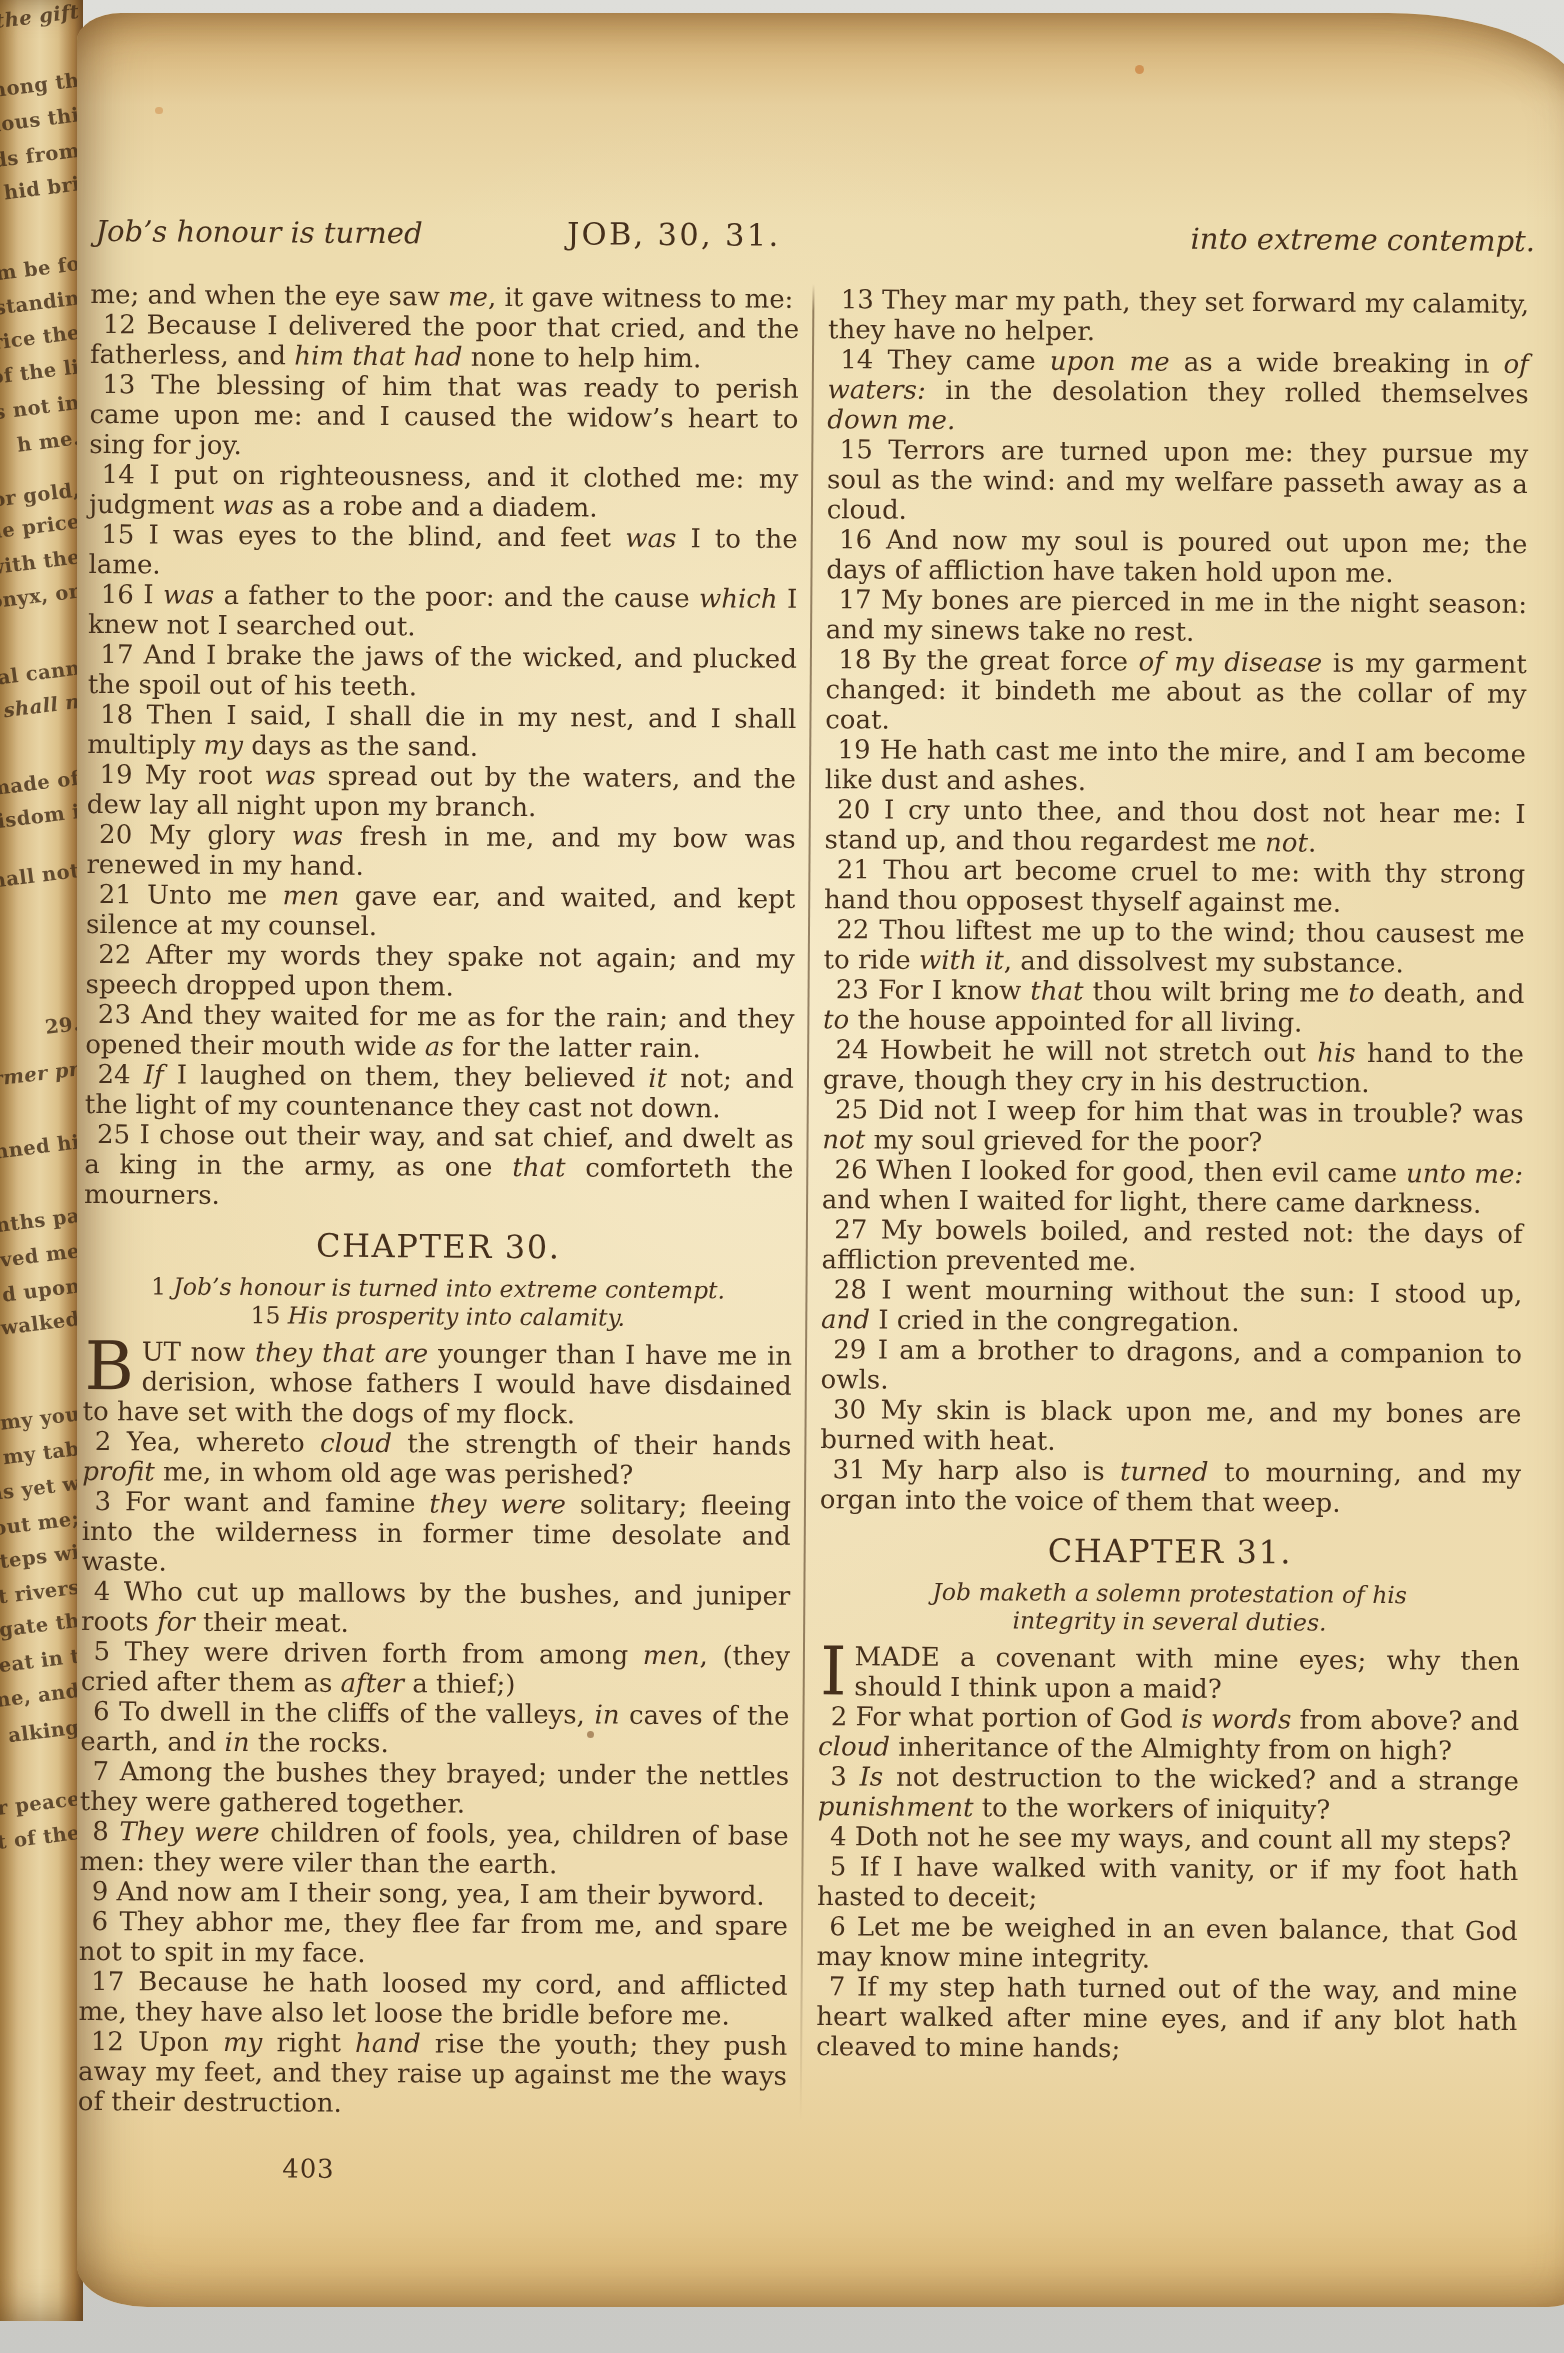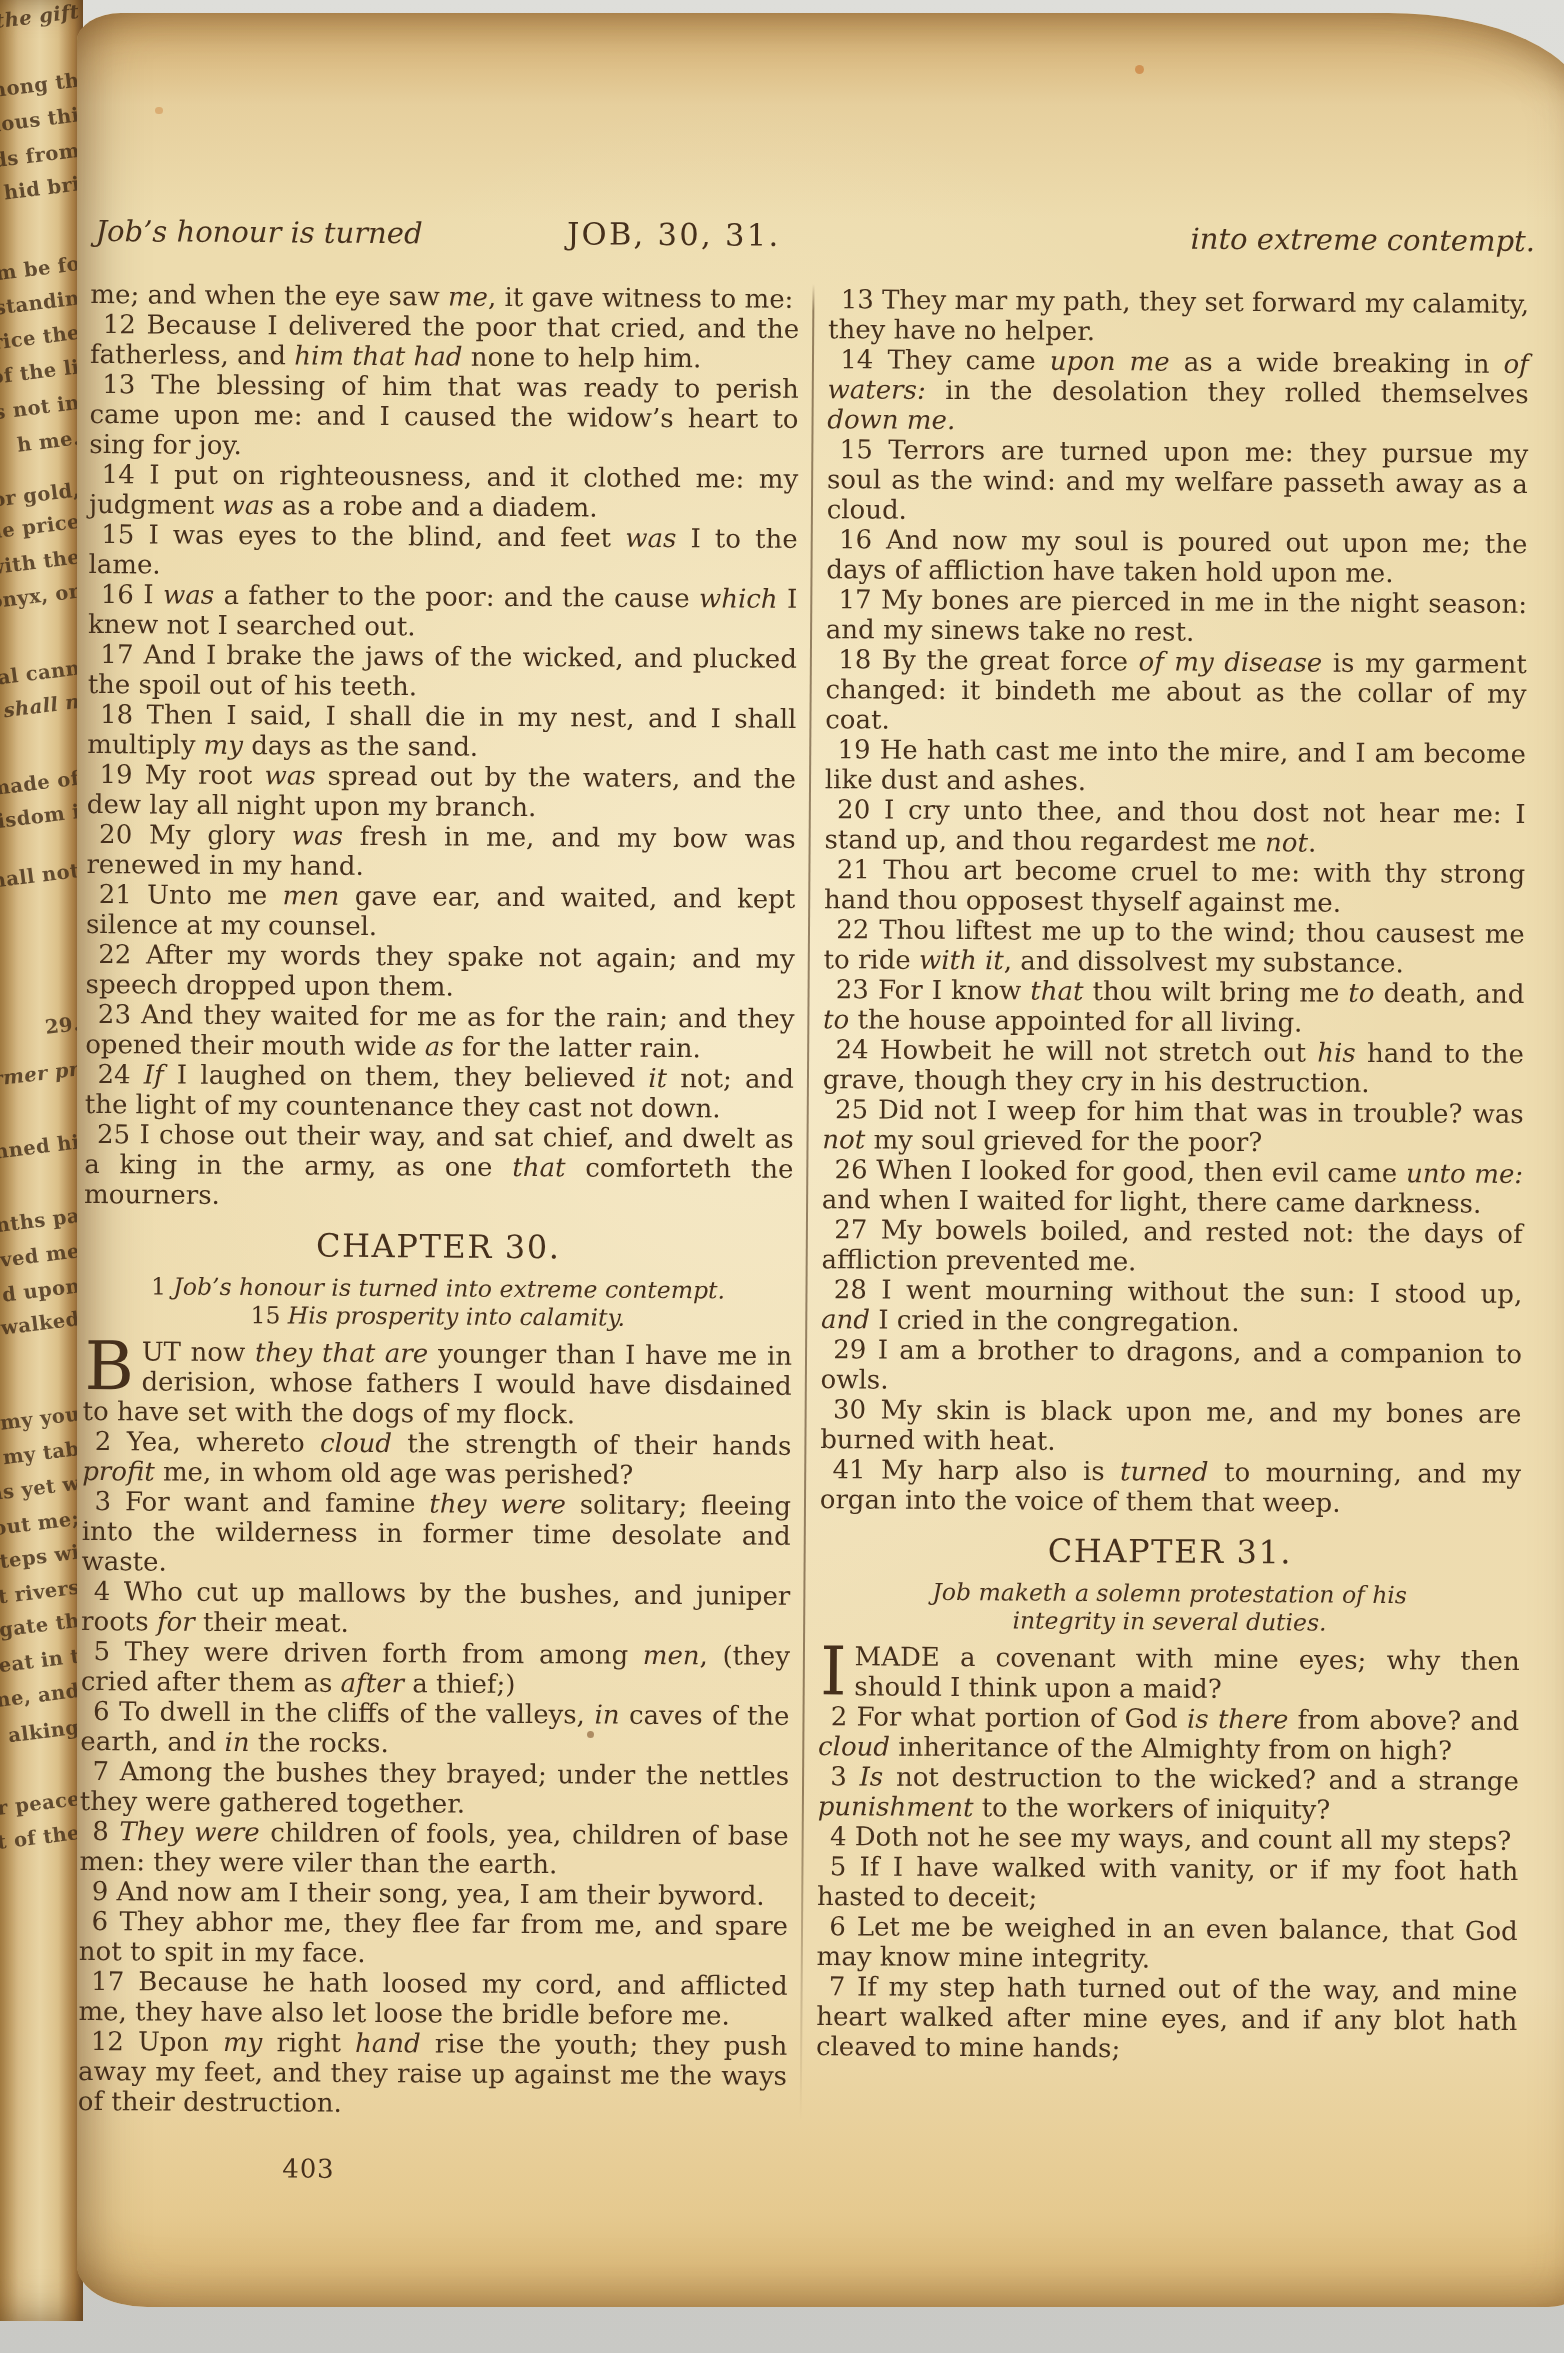--- a/index.html
+++ b/index.html
@@ -165,25 +165,25 @@
           <p class="verse"><span class="vn">21</span> Thou art become cruel to me: with thy strong hand thou opposest thyself against me.</p>
           <p class="verse"><span class="vn">22</span> Thou liftest me up to the wind; thou causest me to ride <i>with it</i>, and dissolvest my substance.</p>
           <p class="verse"><span class="vn">23</span> For I know <i>that</i> thou wilt bring me <i>to</i> death, and <i>to</i> the house appointed for all living.</p>
           <p class="verse"><span class="vn">24</span> Howbeit he will not stretch out <i>his</i> hand to the grave, though they cry in his destruction.</p>
           <p class="verse"><span class="vn">25</span> Did not I weep for him that was in trouble? was <i>not</i> my soul grieved for the poor?</p>
           <p class="verse"><span class="vn">26</span> When I looked for good, then evil came <i>unto me:</i> and when I waited for light, there came darkness.</p>
           <p class="verse"><span class="vn">27</span> My bowels boiled, and rested not: the days of affliction prevented me.</p>
           <p class="verse"><span class="vn">28</span> I went mourning without the sun: I stood up, <i>and</i> I cried in the congregation.</p>
           <p class="verse"><span class="vn">29</span> I am a brother to dragons, and a companion to owls.</p>
           <p class="verse"><span class="vn">30</span> My skin is black upon me, and my bones are burned with heat.</p>
-          <p class="verse"><span class="vn">41</span> My harp also is <i>turned</i> to mourning, and my organ into the voice of them that weep.</p>
+          <p class="verse"><span class="vn">31</span> My harp also is <i>turned</i> to mourning, and my organ into the voice of them that weep.</p>
           <p class="chapter-heading">CHAPTER 31.</p>
           <p class="summary"><i>Job maketh a solemn protestation of his</i><br><i>integrity in several duties.</i></p>
           <p class="dc-verse"><span class="dropcap">I</span>MADE a covenant with mine eyes; why then should I think upon a maid?</p>
-          <p class="verse"><span class="vn">2</span> For what portion of God <i>is there</i> from above? and <i>cloud</i> inheritance of the Almighty from on high?</p>
+          <p class="verse"><span class="vn">2</span> For what portion of God <i>is words</i> from above? and <i>cloud</i> inheritance of the Almighty from on high?</p>
           <p class="verse"><span class="vn">3</span> <i>Is</i> not destruction to the wicked? and a strange <i>punishment</i> to the workers of iniquity?</p>
           <p class="verse"><span class="vn">4</span> Doth not he see my ways, and count all my steps?</p>
           <p class="verse"><span class="vn">5</span> If I have walked with vanity, or if my foot hath hasted to deceit;</p>
           <p class="verse"><span class="vn">6</span> Let me be weighed in an even balance, that God may know mine integrity.</p>
           <p class="verse"><span class="vn">7</span> If my step hath turned out of the way, and mine heart walked after mine eyes, and if any blot hath cleaved to mine hands;</p>
         </div>
     </div>
 
     <div class="pageno-row">
       <p>403</p>

